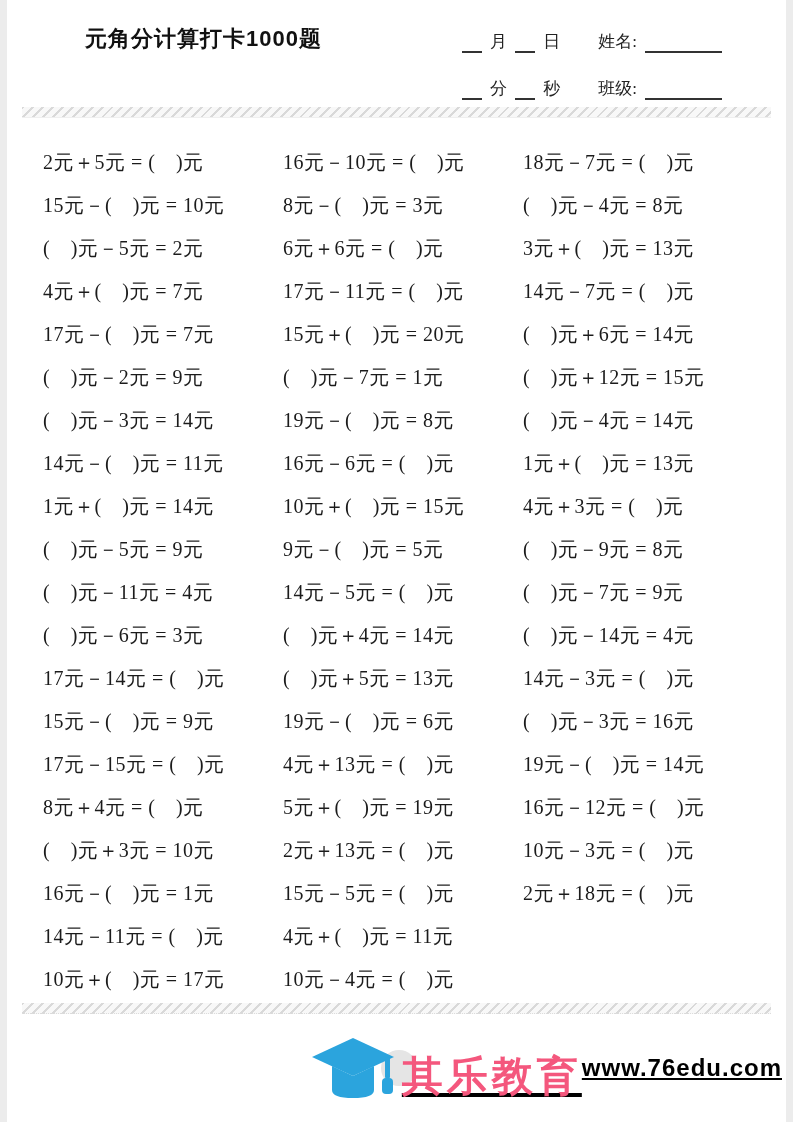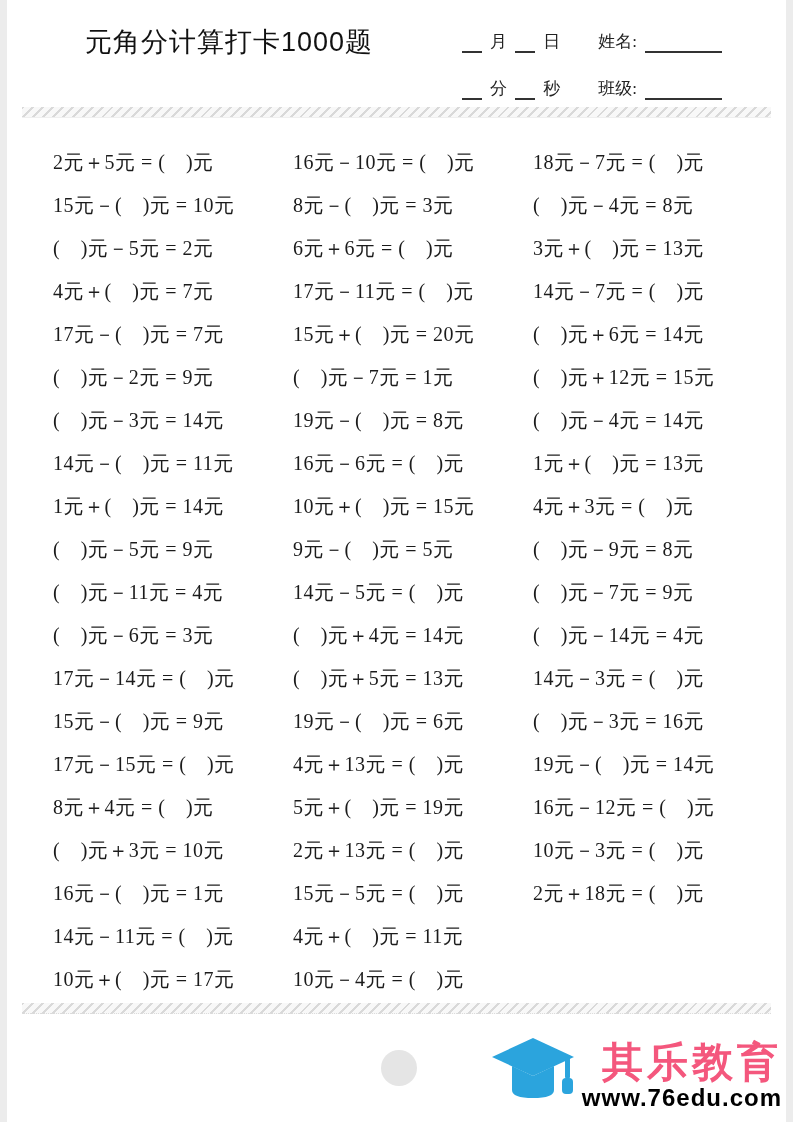--- a/index.html
+++ b/index.html
@@ -12,21 +12,21 @@
     margin: 0 auto;
     background: #ffffff;
     overflow: hidden;
   }
 
   
   .header { position: absolute; top: 0; left: 0; right: 0; height: 100px; }
   .title {
     position: absolute; left: 78px; top: 24px;
     font-family: "Liberation Sans", "DejaVu Sans", sans-serif;
-    font-weight: 400; font-size: 27px; color: #111; letter-spacing: 1px;
+    font-weight: 700; font-size: 22px; color: #111; letter-spacing: 1px;
   }
   .meta { position: absolute; right: 64px; top: 30px; width: 260px; }
   .meta-row {
     display: flex; align-items: flex-end; gap: 6px;
     font-size: 17px; color: #222; margin-bottom: 24px; white-space: nowrap;
   }
   .blank { display: inline-block; border-bottom: 2px solid #333; height: 18px; }
   .blank.short { width: 26px; }
   .blank.long  { width: 100px; }
   .meta-label { padding: 0 2px; }
@@ -41,38 +41,37 @@
   .hatch.top    { top: 107px; }
   .hatch.bottom { top: 1003px; border-bottom: 1px dotted #dcdcdc; }
 
   
   .problems {
     position: absolute; top: 141px; left: 36px; right: 26px;
     display: grid;
     grid-auto-flow: column;
     grid-template-rows: repeat(20, 43px);
     grid-template-columns: 240px 240px 1fr;
-    margin-left: 10px;
   }
   .problem {
     display: flex; align-items: center;
     font-size: 20px; color: #1b1b1b;
     white-space: nowrap;
     letter-spacing: 0.5px;
   }
 
   
   .scroll-dot {
     position: absolute; left: 374px; top: 1050px;
     width: 36px; height: 36px; border-radius: 50%;
     background: #e5e5e5;
   }
   .brand { position: absolute; right: 4px; top: 1036px; display: flex; align-items: center; }
   .brand-cap { width: 86px; height: 80px; margin-right: 6px; flex: none; }
-  .brand-text { display: flex; flex-direction: column; align-items: flex-end; }
+  .brand-text { display: flex; align-items: flex-start; text-decoration: underline; }
   .brand-name {
     font-family: "Liberation Sans", "DejaVu Sans", sans-serif;
     font-weight: 700; font-size: 41px; line-height: 44px;
     color: #f4577d; letter-spacing: 4px;
   }
   .brand-url {
     font-family: "Liberation Sans", "DejaVu Sans", sans-serif;
     font-weight: 700; font-size: 24px; line-height: 28px;
     color: #000000; letter-spacing: 1px;
   }

